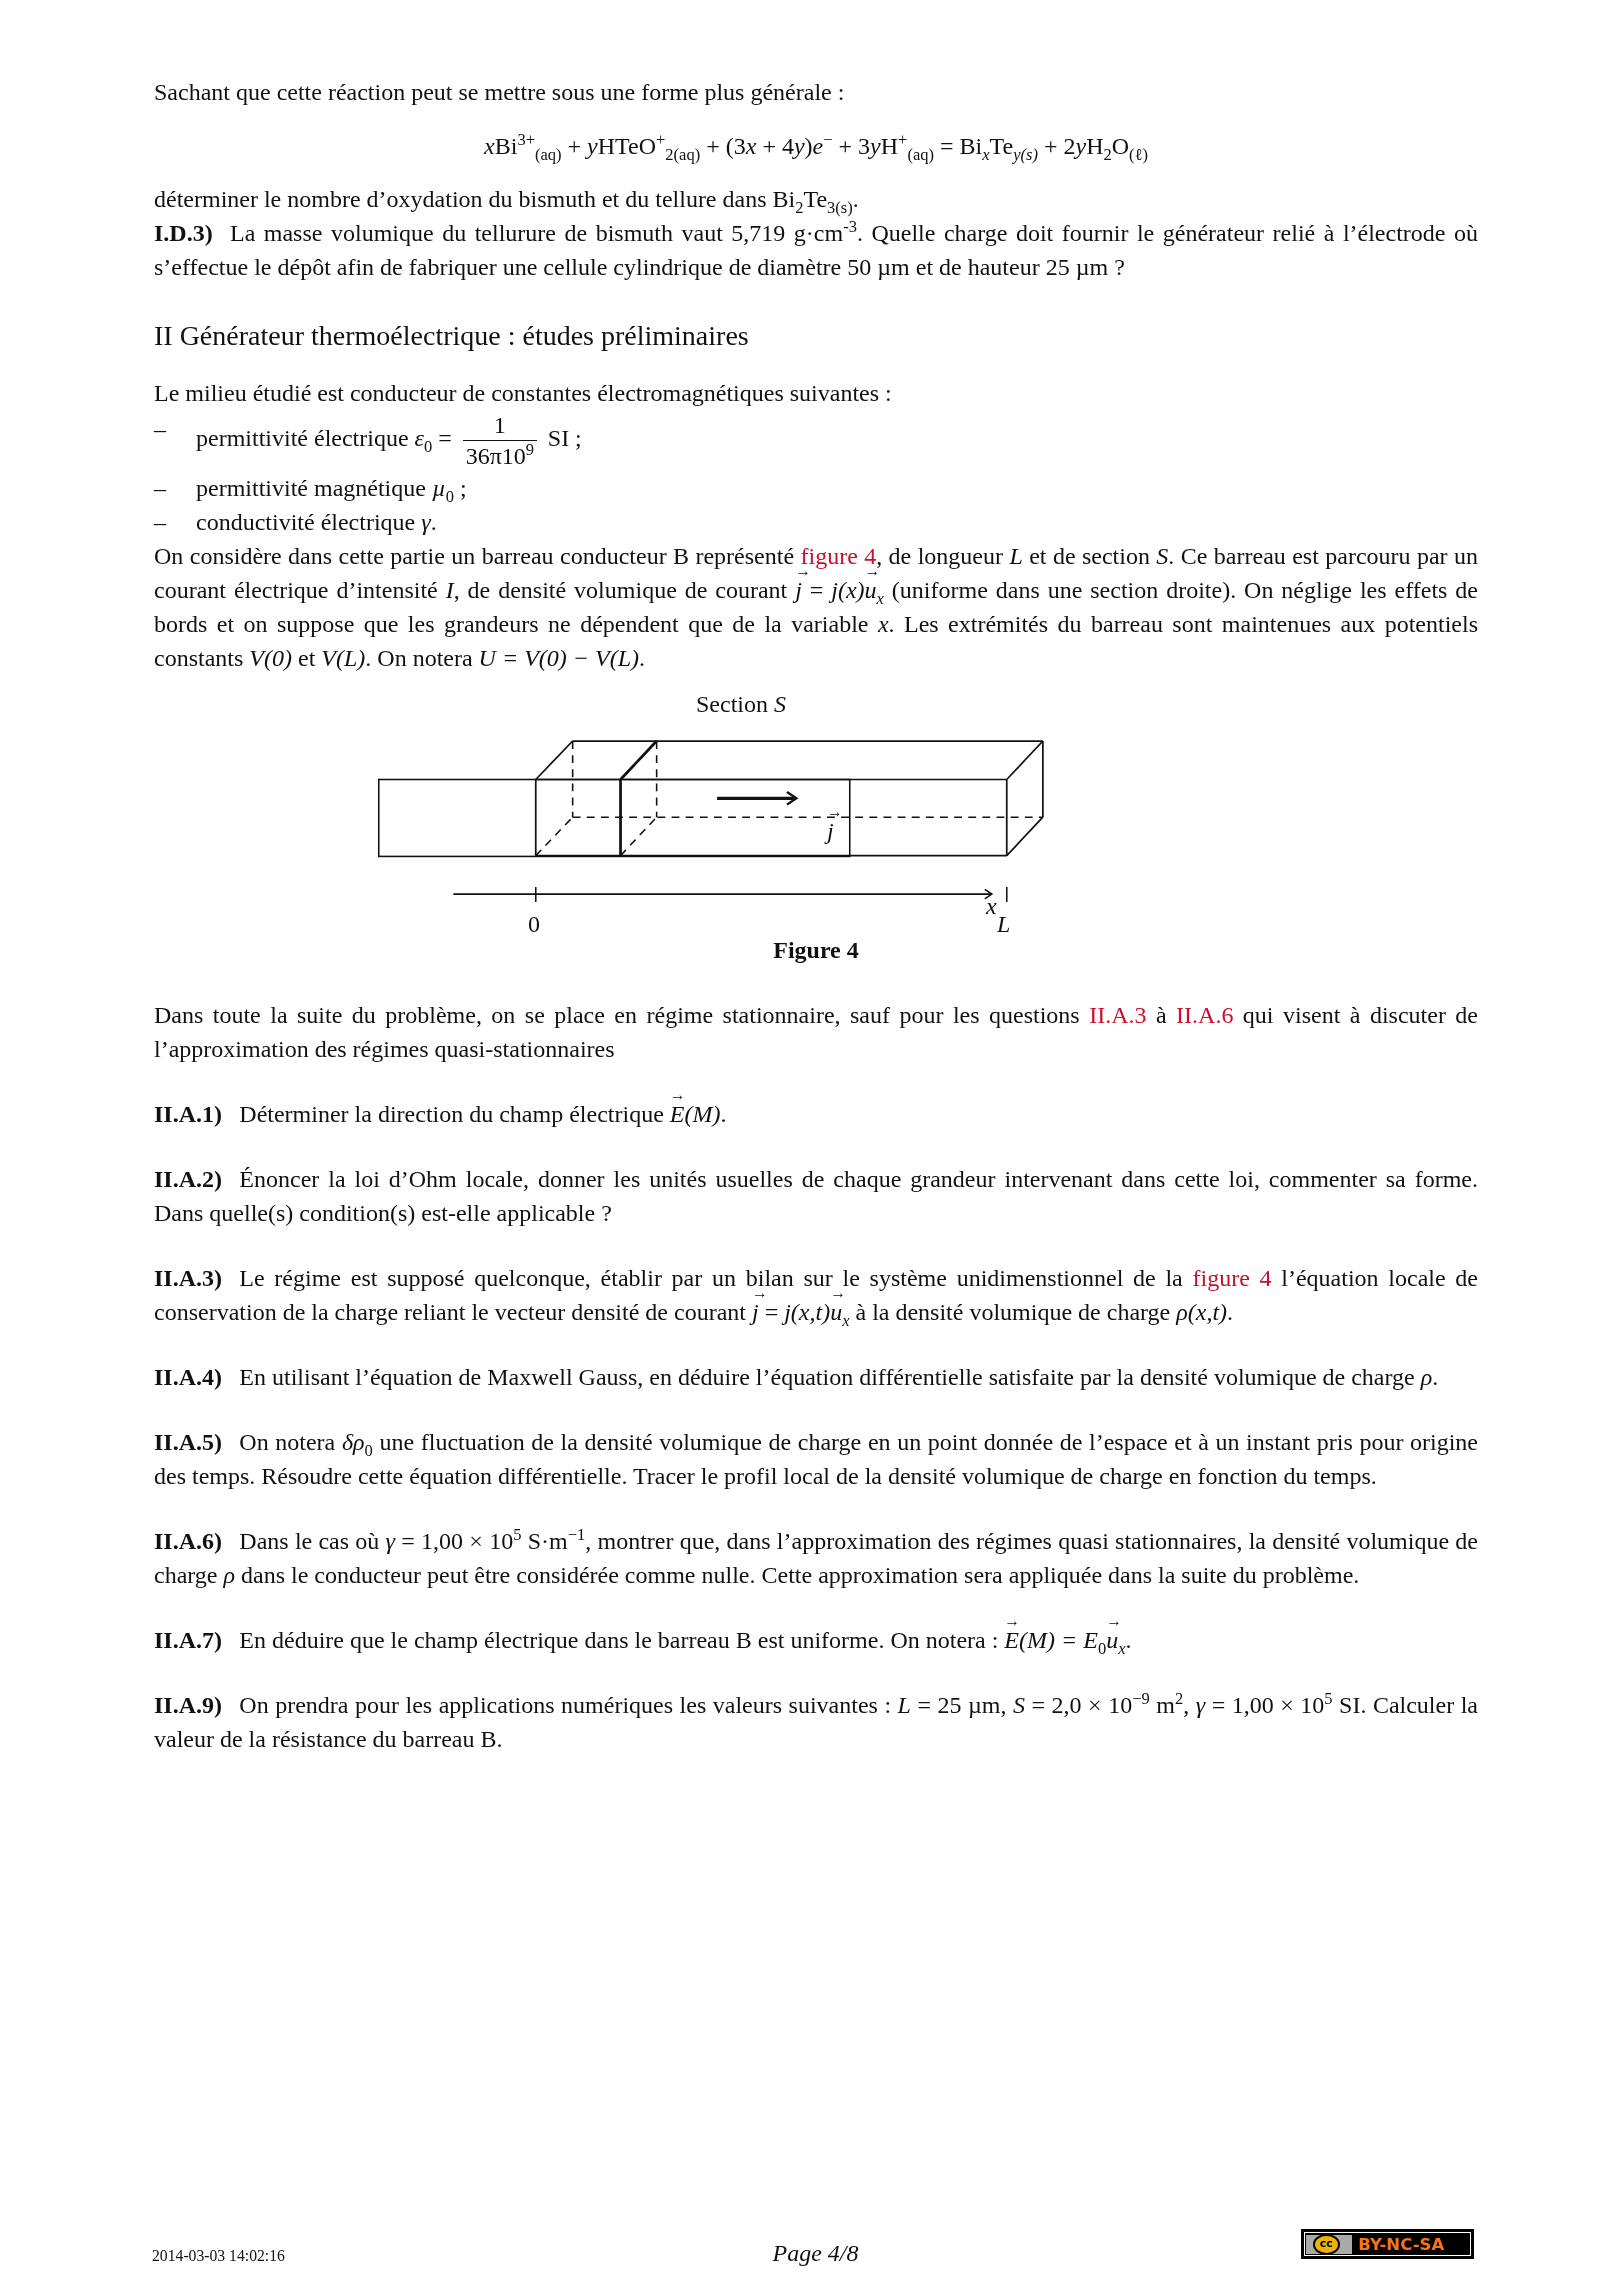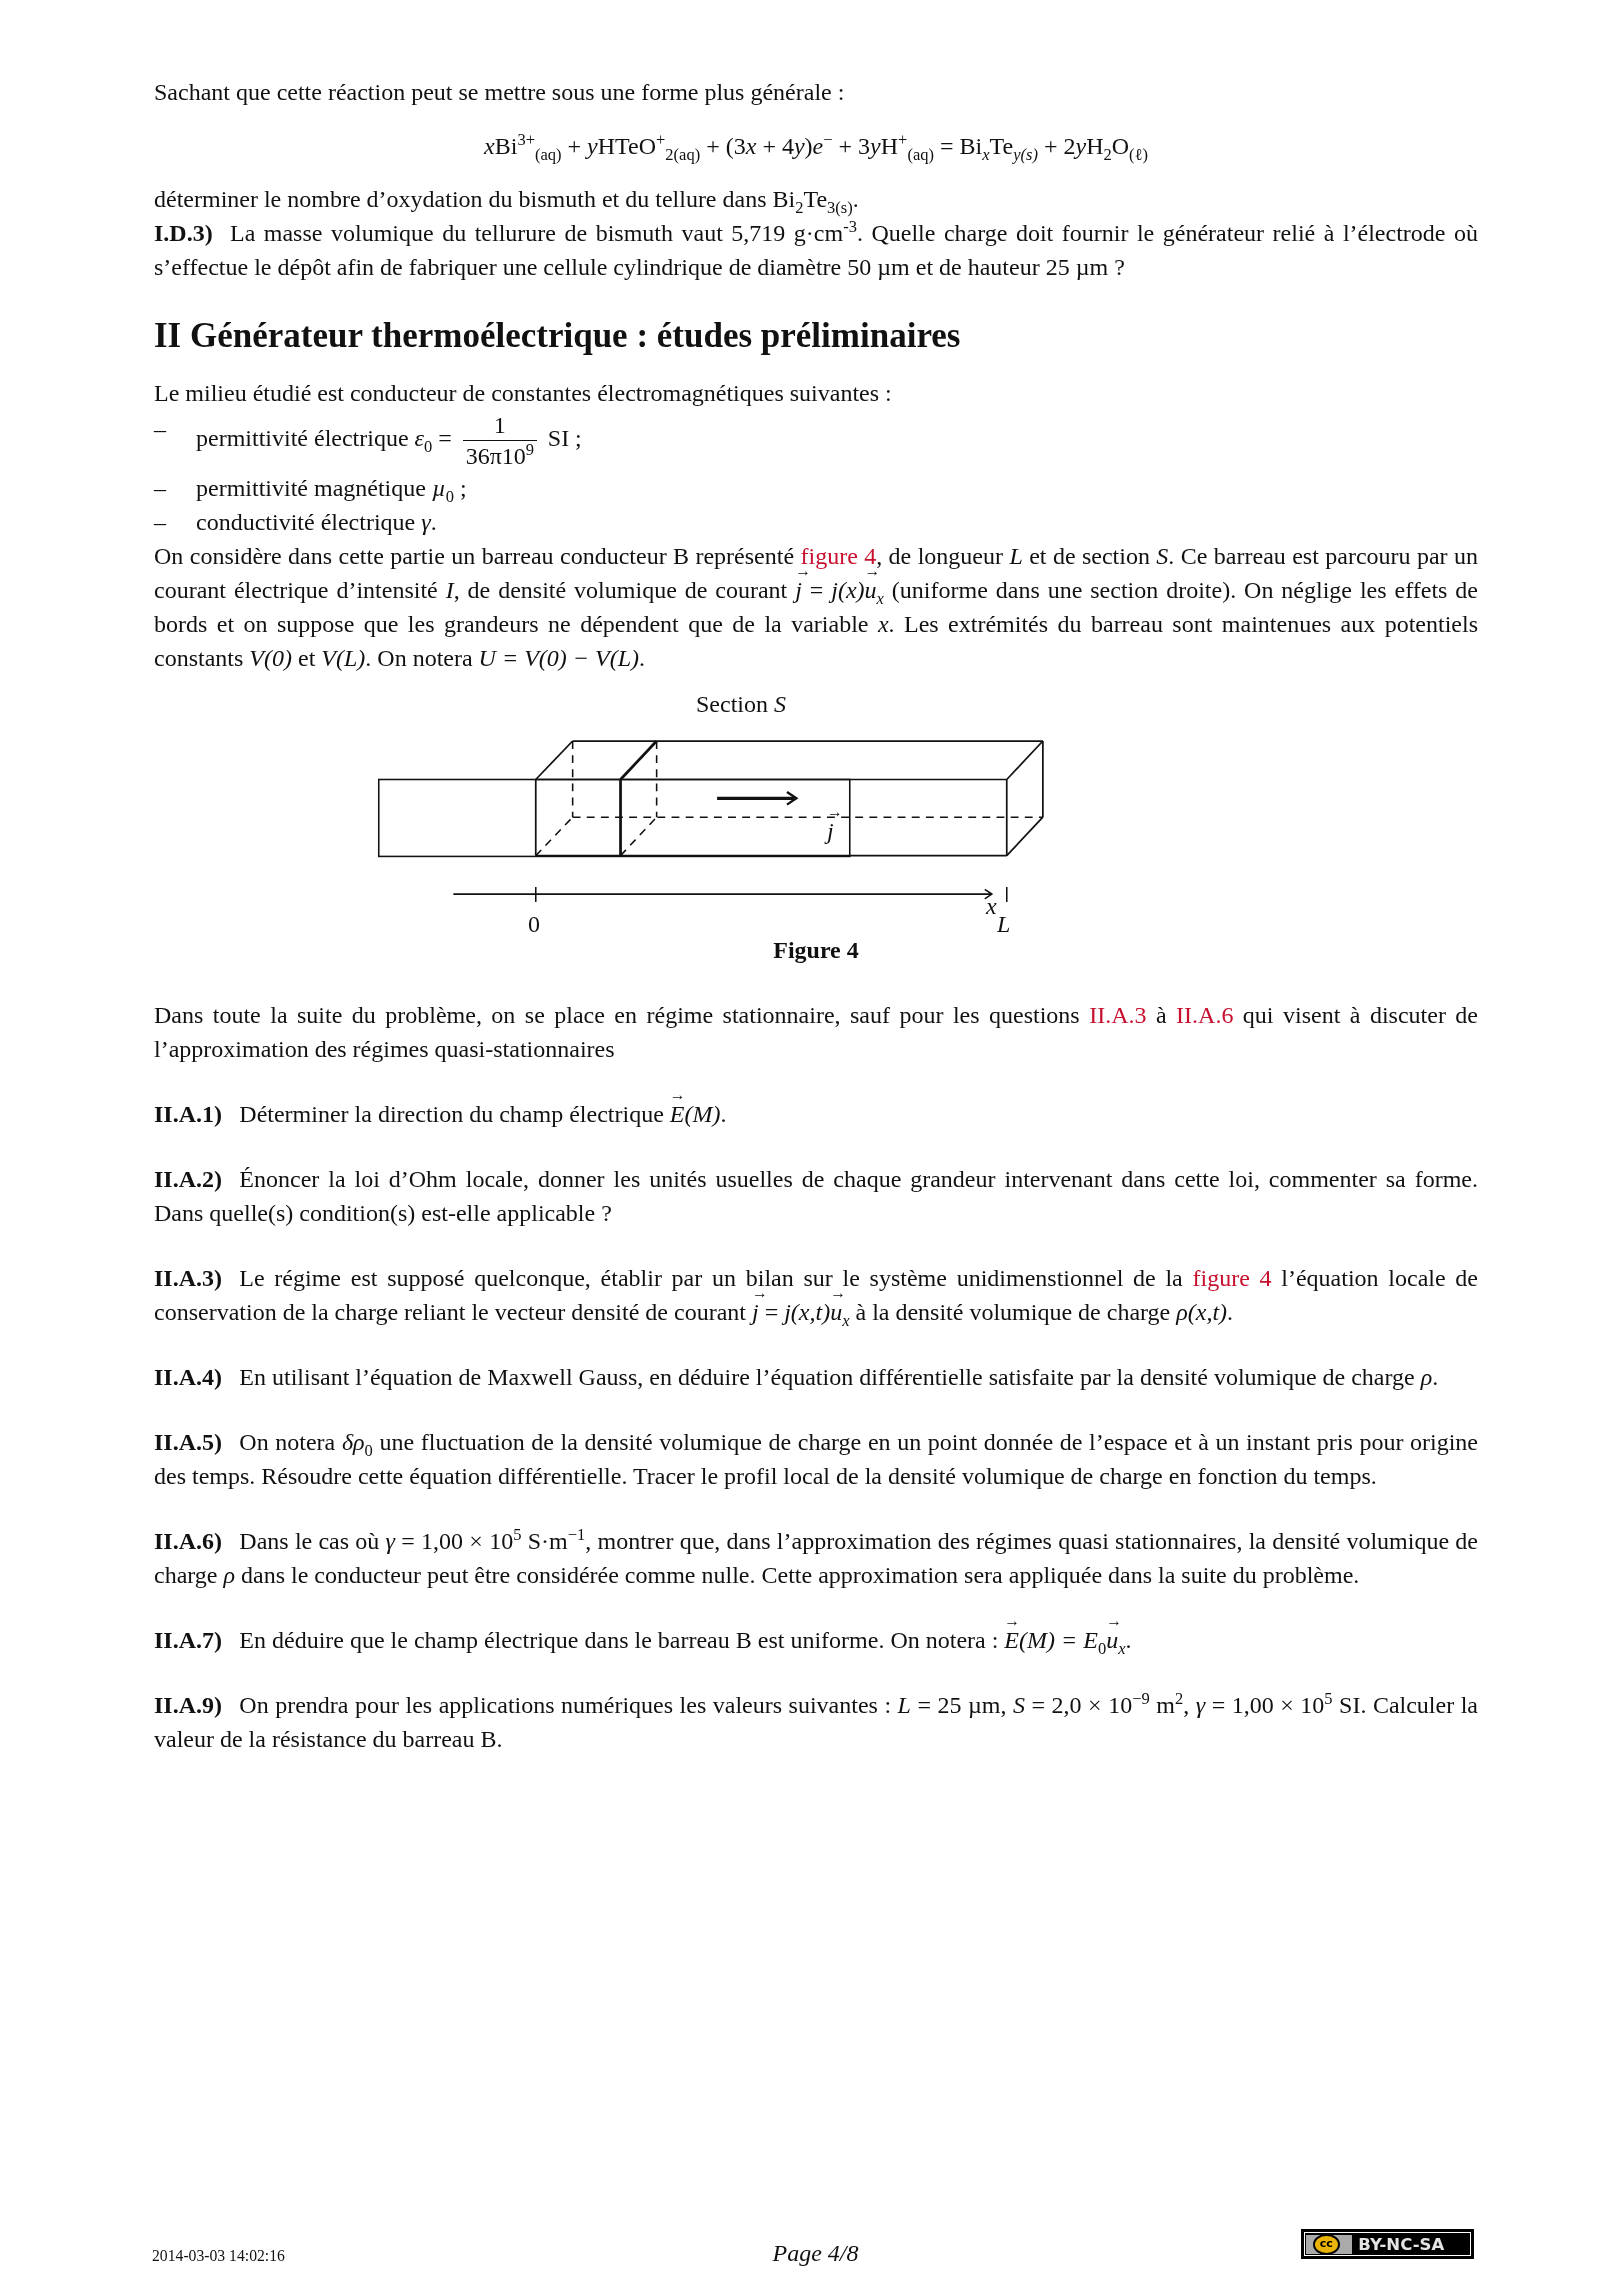--- a/index.html
+++ b/index.html
@@ -6,21 +6,21 @@
   body { width: 1623px; height: 2295px; position: relative; overflow: hidden;
          font-family: "DejaVu Serif", "Liberation Serif", serif; color: #111; }
   .page { position: absolute; left: 154px; top: 75px; width: 1324px;
           font-family: "Liberation Serif", "DejaVu Serif", serif;
           font-size: 24px; line-height: 34px; }
   p { margin: 0; text-align: justify; }
   .math { font-style: italic; }
   .red { color: #c8102e; }
   sub, sup { font-size: 16.5px; line-height: 0; }
   .eq { text-align: center; margin: 20.4px 0 19px 0; font-size: 24px; }
-  .sec { font-weight: bold; font-size: 35px; line-height: 44px; margin: 30px 0 17.3px 0; }
+  .sec { font-weight: normal; font-size: 28px; line-height: 44px; margin: 30px 0 17.3px 0; }
   .subsec { font-weight: bold; font-style: italic; font-size: 24px; margin: 0 0 1.6px 0; }
   .subsec .dash { font-weight: normal; font-style: normal; margin: 0 17.3px 0 12.6px; }
   ul.consts { list-style: none; margin: 0; padding: 0; }
   ul.consts li { position: relative; padding-left: 42px; }
   ul.consts li::before { content: "\2013"; position: absolute; left: 0; }
   .frac { display: inline-block; vertical-align: middle; text-align: center; margin: 0 4.7px; line-height: 30px; }
   .frac .num { display: block; border-bottom: 1.6px solid #111; padding: 0 3.1px; }
   .frac .den { display: block; padding: 0 3.1px; }
   .q { margin-top: 31px; }
   .qlabel { font-weight: bold; margin-right: 17.3px; }
@@ -32,21 +32,21 @@
   .fig-caption { position: absolute; left: 0; width: 100%; top: 243px; text-align: center; font-weight: bold; }
   .footer { position: absolute; top: 2198px; left: 152px; width: 1327px; height: 31px; margin-top: 44px; }
   .footer .date { position: absolute; left: 0; top: 4.7px; font-size: 15.7px; font-family: "Liberation Serif", serif; }
   .footer .pagenum { position: absolute; left: 0; width: 100%; text-align: center; top: -1.6px; font-size: 24px; font-family: "Liberation Serif", serif; font-style: italic; }
   .cc-badge { position: absolute; right: 4.7px; top: -12.6px; width: 173px; height: 30px; background: #000;
               border: 2.4px solid #000; outline: 1.6px solid #fff; outline-offset: -4.7px; box-sizing: border-box; }
   .cc-badge .cc-left { position: absolute; left: 3.1px; top: 3.1px; width: 46px; height: 19px; background: #aaa; }
   .cc-badge .cc-circle { position: absolute; left: 9.4px; top: 2.4px; width: 27px; height: 21px; border-radius: 50%;
               background: #eab308; border: 2.4px solid #000; box-sizing: border-box; font: bold 11px "DejaVu Sans", sans-serif;
               line-height: 16.5px; text-align: center; color: #000; }
-  .cc-badge .cc-text { position: absolute; left: 55px; top: 3.9px; color: #e5e5e5; font: bold 16.5px "DejaVu Sans", sans-serif; letter-spacing: 0px; }
+  .cc-badge .cc-text { position: absolute; left: 55px; top: 3.9px; color: #f97316; font: bold 16.5px "DejaVu Sans", sans-serif; letter-spacing: 0px; }
 </style>
 </head>
 <body>
 
 <div class="page">
 
   <p>Sachant que cette réaction peut se mettre sous une forme plus générale :</p>
 
   <div class="eq">
     <span class="math">x</span><span>Bi</span><sup>3+</sup><sub>(aq)</sub>

